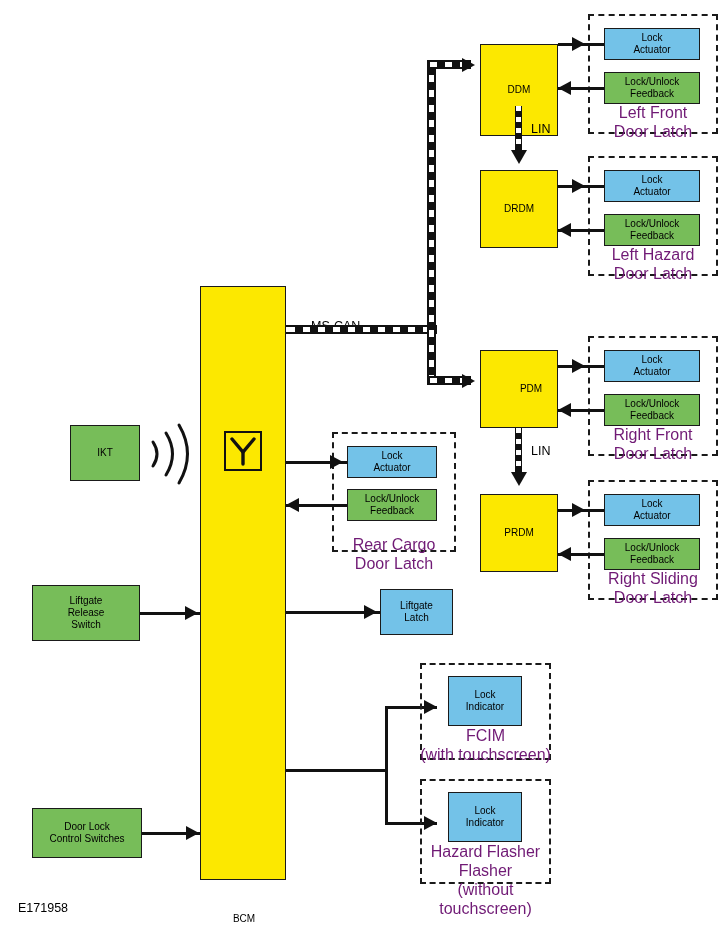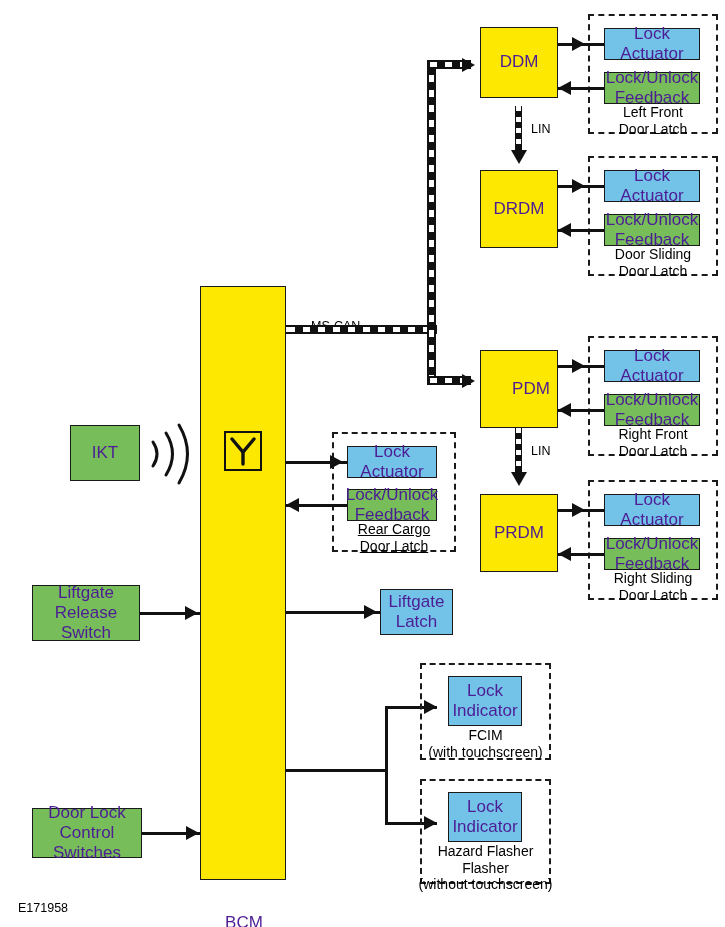--- a/index.html
+++ b/index.html
@@ -1,28 +1,28 @@
 <!DOCTYPE html>
 <html><head>
 <meta charset="utf-8">
 <style>
   html,body{margin:0;padding:0;background:#ffffff;}
   body{font-family:"Liberation Sans",sans-serif;}
   #canvas{position:relative;width:725px;height:927px;background:#ffffff;overflow:hidden;}
 
   .box{position:absolute;box-sizing:border-box;border:1.6px solid #1a1a1a;
        display:flex;align-items:center;justify-content:center;text-align:center;
-       font-size:17px;line-height:1.18;color:#4c1d95;white-space:pre-line;}
+       font-size:10px;line-height:1.18;color:#000000;white-space:pre-line;}
   .yellow{background:#FCE800;}
   .green{background:#77BD59;}
   .blue{background:#73C2E8;}
 
   .dashgroup{position:absolute;box-sizing:border-box;border:2px dashed #1a1a1a;background:transparent;}
-  .caption{position:absolute;text-align:center;font-size:14px;line-height:1.18;
-           color:#000000;white-space:pre-line;}
+  .caption{position:absolute;text-align:center;font-size:16px;line-height:1.18;
+           color:#701a75;white-space:pre-line;}
 
   
   .hline{position:absolute;background:#111;height:3px;}
   .vline{position:absolute;background:#111;width:3px;}
 
   
   .arr{position:absolute;width:0;height:0;}
   .arr-r{border-top:7px solid transparent;border-bottom:7px solid transparent;border-left:13px solid #111;}
   .arr-l{border-top:7px solid transparent;border-bottom:7px solid transparent;border-right:13px solid #111;}
   .arr-d{border-left:8px solid transparent;border-right:8px solid transparent;border-top:14px solid #111;}
@@ -63,21 +63,21 @@
   <div class="bus-h" style="left:285px;top:325px;width:152px;"></div>
 
   <div class="bus-v" style="left:427px;top:60px;height:325px;"></div>
 
   <div class="bus-h" style="left:427px;top:60px;width:44px;"></div>
   <div class="arr arr-r" style="left:462px;top:57.5px;"></div>
 
   <div class="bus-h" style="left:427px;top:376px;width:44px;"></div>
   <div class="arr arr-r" style="left:462px;top:373.5px;"></div>
 
-  <div class="box yellow" style="left:480px;top:27px;width:78px;height:71px;">DDM</div>
+  <div class="box yellow" style="left:480px;top:44px;width:78px;height:92px;">DDM</div>
 
   <div class="lin-v" style="left:515px;top:106px;height:49px;"></div>
   <div class="arr arr-d" style="left:510.5px;top:150px;"></div>
   <div class="label" style="left:531px;top:122px;">LIN</div>
 
   <div class="dashgroup" style="left:588px;top:14px;width:130px;height:120px;"></div>
   <div class="box blue" style="left:604px;top:28px;width:96px;height:32px;">Lock
 Actuator</div>
   <div class="box green" style="left:604px;top:72px;width:96px;height:32px;">Lock/Unlock
 Feedback</div>
@@ -87,21 +87,21 @@
   <div class="arr arr-r" style="left:572px;top:37px;"></div>
   <div class="hline" style="left:558px;top:86.5px;width:46px;"></div>
   <div class="arr arr-l" style="left:558px;top:81px;"></div>
 
   <div class="box yellow" style="left:480px;top:170px;width:78px;height:78px;">DRDM</div>
   <div class="dashgroup" style="left:588px;top:156px;width:130px;height:120px;"></div>
   <div class="box blue" style="left:604px;top:170px;width:96px;height:32px;">Lock
 Actuator</div>
   <div class="box green" style="left:604px;top:214px;width:96px;height:32px;">Lock/Unlock
 Feedback</div>
-  <div class="caption" style="left:588px;top:246px;width:130px;">Door Sliding
+  <div class="caption" style="left:588px;top:246px;width:130px;">Left Hazard
 Door Latch</div>
   <div class="hline" style="left:558px;top:184.5px;width:46px;"></div>
   <div class="arr arr-r" style="left:572px;top:179px;"></div>
   <div class="hline" style="left:558px;top:228.5px;width:46px;"></div>
   <div class="arr arr-l" style="left:558px;top:223px;"></div>
 
   <div class="box yellow" style="left:480px;top:350px;width:78px;height:78px;padding-left:24px;">PDM</div>
   <div class="lin-v" style="left:515px;top:428px;height:49px;"></div>
   <div class="arr arr-d" style="left:510.5px;top:472px;"></div>
   <div class="label" style="left:531px;top:444px;">LIN</div>
@@ -149,21 +149,21 @@
       <path d="M21 13 Q34 34 21 55" stroke="#111" stroke-width="3" fill="none" stroke-linecap="round"></path>
       <path d="M34 5 Q51 34 34 63" stroke="#111" stroke-width="3" fill="none" stroke-linecap="round"></path>
     </svg>
   </div>
 
   <div class="dashgroup" style="left:332px;top:432px;width:124px;height:120px;"></div>
   <div class="box blue" style="left:347px;top:446px;width:90px;height:32px;">Lock
 Actuator</div>
   <div class="box green" style="left:347px;top:489px;width:90px;height:32px;">Lock/Unlock
 Feedback</div>
-  <div class="caption" style="left:332px;top:521px;width:124px;text-decoration:underline;">Rear Cargo
+  <div class="caption" style="left:332px;top:536px;width:124px;">Rear Cargo
 Door Latch</div>
   <div class="hline" style="left:286px;top:460.5px;width:61px;"></div>
   <div class="arr arr-r" style="left:330px;top:455px;"></div>
   <div class="hline" style="left:286px;top:503.5px;width:61px;"></div>
   <div class="arr arr-l" style="left:286px;top:498px;"></div>
 
   <div class="box green" style="left:32px;top:585px;width:108px;height:56px;">Liftgate
 Release
 Switch</div>
   <div class="hline" style="left:140px;top:611.5px;width:60px;"></div>

